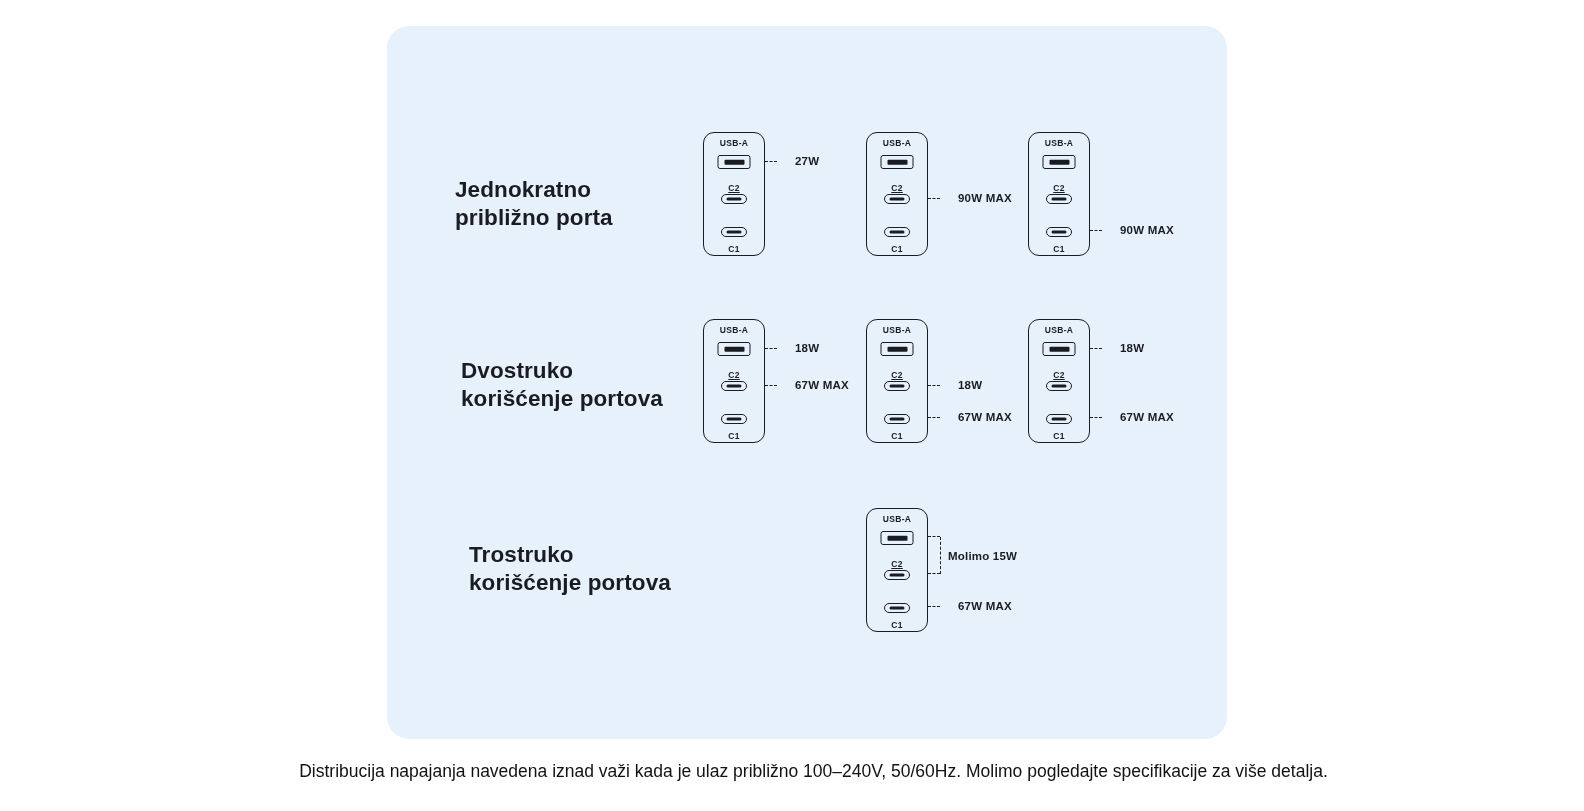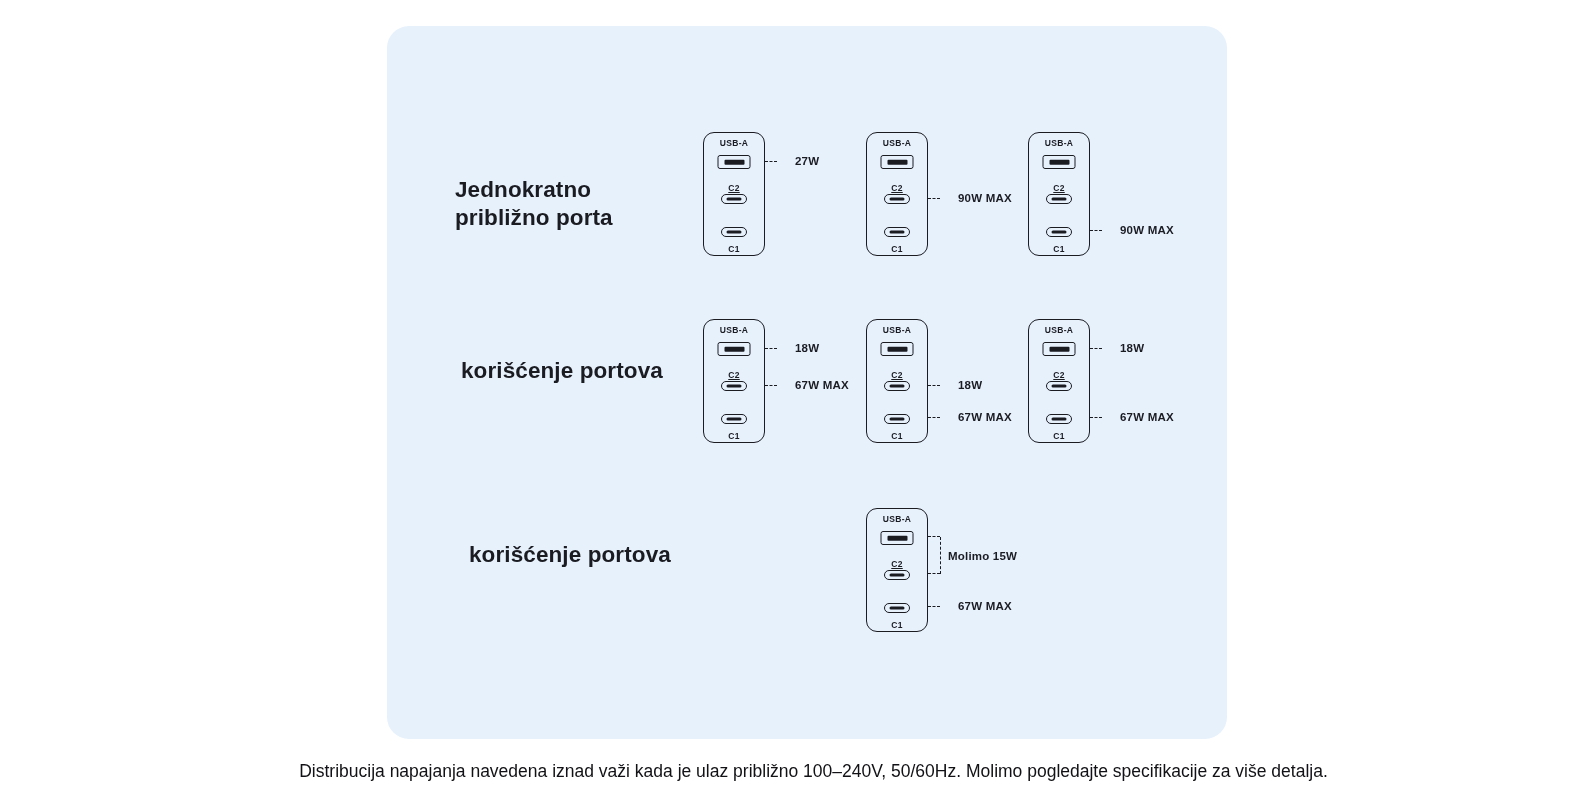--- a/index.html
+++ b/index.html
@@ -141,23 +141,25 @@
 
 <div class="page">
 
   <div class="panel"></div>
 
   <div class="row-title" style="left:455px; top:176px;">
     <div>Jednokratno</div>
     <div>približno porta</div>
   </div>
   <div class="row-title" style="left:461px; top:357px;">
+    <div>Dvostruko</div>
     <div>korišćenje portova</div>
   </div>
   <div class="row-title" style="left:469px; top:541px;">
+    <div>Trostruko</div>
     <div>korišćenje portova</div>
   </div>
 
   <div class="charger" style="left:703px; top:132px;">
     <div class="port-label lbl-usba">USB-A</div>
     <div class="usba-rect">
         <div class="usba-bar"></div>
       </div>
     <div class="port-label lbl-c2">C2</div>
     <div class="c-port pos-c2">

